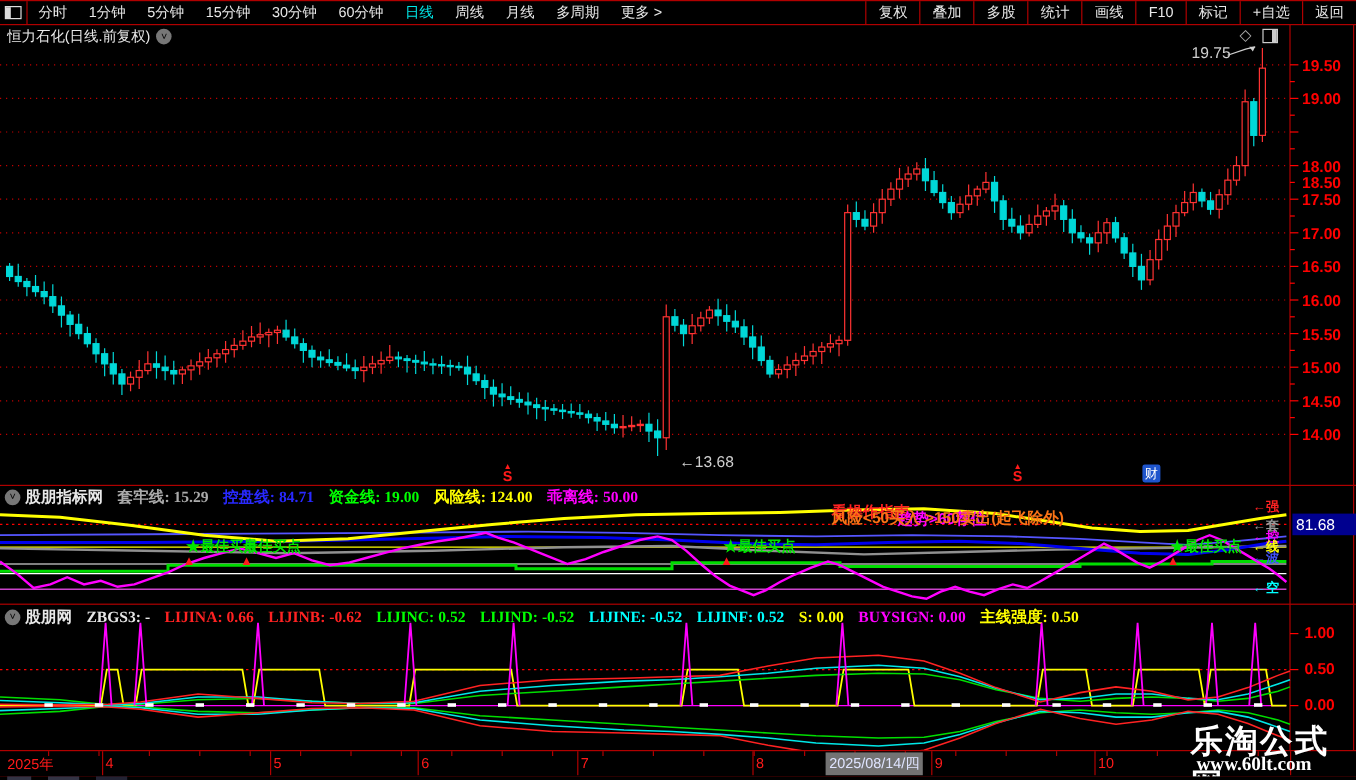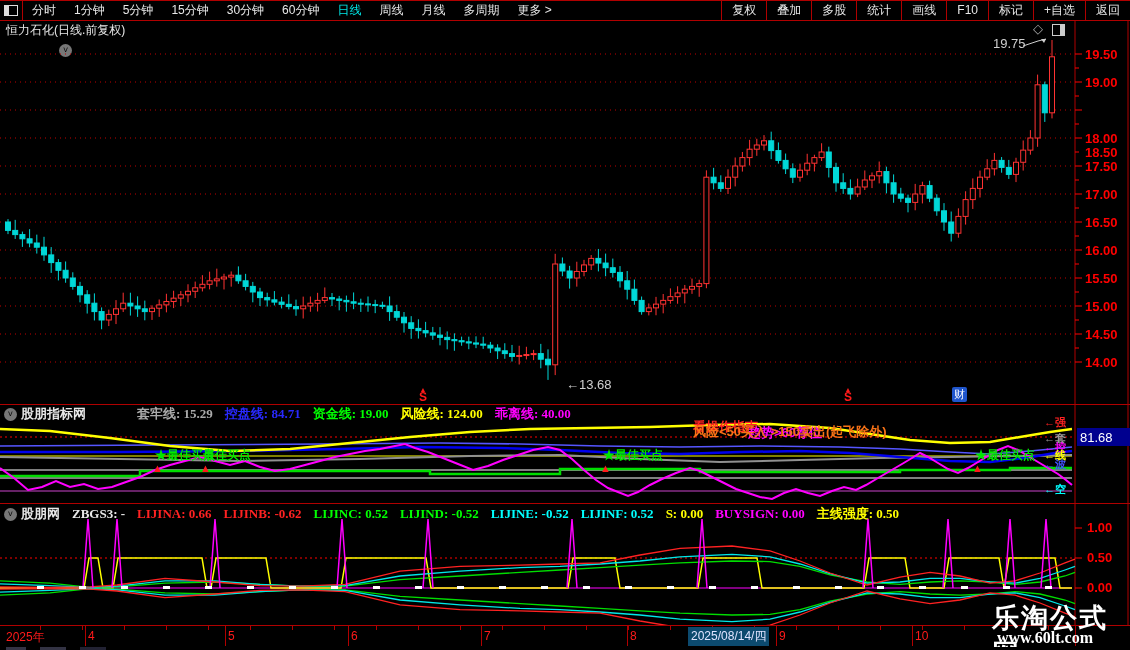--- a/index.html
+++ b/index.html
@@ -12,21 +12,21 @@
            border-top:1px solid #b00000;border-bottom:1px solid #b00000;display:flex;align-items:center;}
   #tb-icon-cell{width:22px;height:19px;border-right:1px solid #b00000;display:flex;align-items:center;justify-content:center;}
   .split-icon{width:12px;height:9px;border:1px solid #ddd;position:relative;}
   .split-icon::after{content:"";position:absolute;left:0;top:0;width:4px;height:9px;background:#ddd;}
   .tb-left{display:flex;align-items:center;}
   .tb-item{color:#e8e8e8;font-size:12px;padding:0 9px;white-space:nowrap;cursor:default;}
   .tb-item.active{color:#00e8e8;}
   .tb-right{margin-left:auto;display:flex;align-items:center;height:19px;}
   .tb-rt{color:#e8e8e8;font-size:12px;padding:0 10px;height:19px;line-height:19px;border-left:1px solid #b00000;white-space:nowrap;}
   
-  #titlerow{position:absolute;left:6px;top:22px;display:flex;align-items:center;gap:5px;flex-direction:column;}
+  #titlerow{position:absolute;left:6px;top:22px;display:flex;align-items:center;gap:5px;}
   #stock-title{color:#e8e8e8;font-size:12px;}
   .chev-circle{width:13px;height:13px;border-radius:50%;background:#777;color:#000;font-size:9px;
                display:inline-flex;align-items:center;justify-content:center;line-height:1;}
   
   #diamond-icon{position:absolute;left:1033px;top:21px;color:#aaa;font-size:13px;}
   #rt-split{position:absolute;left:1052px;top:24px;width:11px;height:10px;border:1px solid #ccc;}
   #rt-split::after{content:"";position:absolute;right:0;top:0;width:4px;height:10px;background:#ccc;}
   svg{position:absolute;left:0;overflow:visible;}
   
   .ylab{position:absolute;color:#ff0000;font-size:13px;font-weight:bold;left:1085px;}
@@ -44,21 +44,21 @@
   .buyarrow{position:absolute;color:#ff1a1a;font-size:11px;font-weight:bold;}
   .sidelab{position:absolute;font-size:11px;font-weight:bold;white-space:nowrap;}
   #p2badge{position:absolute;left:1077px;width:51px;height:18px;background:#00008f;color:#fff;
            font-size:13px;display:flex;align-items:center;padding-left:3px;}
   
   #axisrow{position:absolute;left:0;top:625px;width:1130px;height:21px;background:#000;
            border-top:1px solid #b00000;border-bottom:1px solid #b00000;}
   .axlab{position:absolute;top:3px;color:#ff1a1a;font-size:12px;}
   .axsep{position:absolute;top:0;width:1px;height:20px;background:#b00000;}
   .axtick{position:absolute;top:0;width:1px;height:4px;background:#b00000;}
-  #datebadge{position:absolute;top:1px;background:#0c4a6e;color:#dfe4ff;font-size:12px;padding:1px 3px;}
+  #datebadge{position:absolute;top:1px;background:#737373;color:#dfe4ff;font-size:12px;padding:1px 3px;}
   
   #wm1{position:absolute;left:992px;top:600px;color:#fff;font-size:27px;font-weight:bold;letter-spacing:2px;}
   #wm2{position:absolute;left:997px;top:629px;color:#fff;font-size:16px;font-weight:bold;font-family:"Liberation Serif",serif;}
   .p3lab{position:absolute;left:1087px;color:#ff0000;font-size:13px;font-weight:bold;}
 </style>
 </head>
 <body>
 
 <div id="app">
 
@@ -460,25 +460,25 @@
       <div class="smark" style="left: 844px; top: 386px;"><span class="up">▲</span>S</div>
     </div>
   <div id="cai-badge" style="left: 952px; top: 387px;">财</div>
 
   <div class="hline" style="top:404px"></div>
   <div class="hline" style="top:503px"></div>
 
   <div class="phead" style="top:405px" id="p2head">
     <span class="chev-circle">˅</span>
     <span class="seg" style="color:#e8e8e8">股朋指标网</span>
-  <span class="seg" style="color: rgb(170, 170, 170); margin-left: 39px;">套牢线: 15.29</span>
+  <span class="seg" style="color: rgb(170, 170, 170);">套牢线: 15.29</span>
       <span class="seg" style="color: rgb(41, 41, 255);">控盘线: 84.71</span>
       <span class="seg" style="color: rgb(0, 255, 0);">资金线: 19.00</span>
       <span class="seg" style="color: rgb(255, 255, 0);">风险线: 124.00</span>
-      <span class="seg" style="color: rgb(255, 0, 255);">乖离线: 40.00</span>
+      <span class="seg" style="color: rgb(255, 0, 255);">乖离线: 50.00</span>
     </div>
   <svg id="p2svg" style="top:419px" width="1075" height="84" viewBox="0 419 1075 84">
       <polyline points="0,437 1075,437" fill="none" stroke="#ff0000" stroke-width="1" stroke-dasharray="2,3"></polyline>
       <polyline points="0,456 1072,456" fill="none" stroke="#ffff00" stroke-width="1"></polyline>
       <polyline points="0,470 1072,470" fill="none" stroke="#ffffff" stroke-width="1"></polyline>
       <polyline points="0,478 1072,478" fill="none" stroke="#ffffff" stroke-width="1"></polyline>
       <polyline points="0,491 1072,491" fill="none" stroke="#cc44cc" stroke-width="1.2"></polyline>
       <polyline points="0,457 120,459 240,461 360,459 470,456 560,455 640,459 720,462 800,460 880,458 950,457 1010,456 1072,455" fill="none" stroke="#909090" stroke-width="2"></polyline>
       <polyline points="0,446 160,445 320,444 440,443 520,444 600,446 680,447 760,446 840,447 900,449 950,452 990,454 1030,451 1072,447" fill="none" stroke="#5555ff" stroke-width="1.5"></polyline>
       <polyline points="0,452 120,452 240,451 340,449 420,447 500,448 560,450 620,453 680,454 740,452 800,451 850,453 900,457 950,461 990,462 1025,458 1055,453 1072,451" fill="none" stroke="#0000ee" stroke-width="2.5"></polyline>

